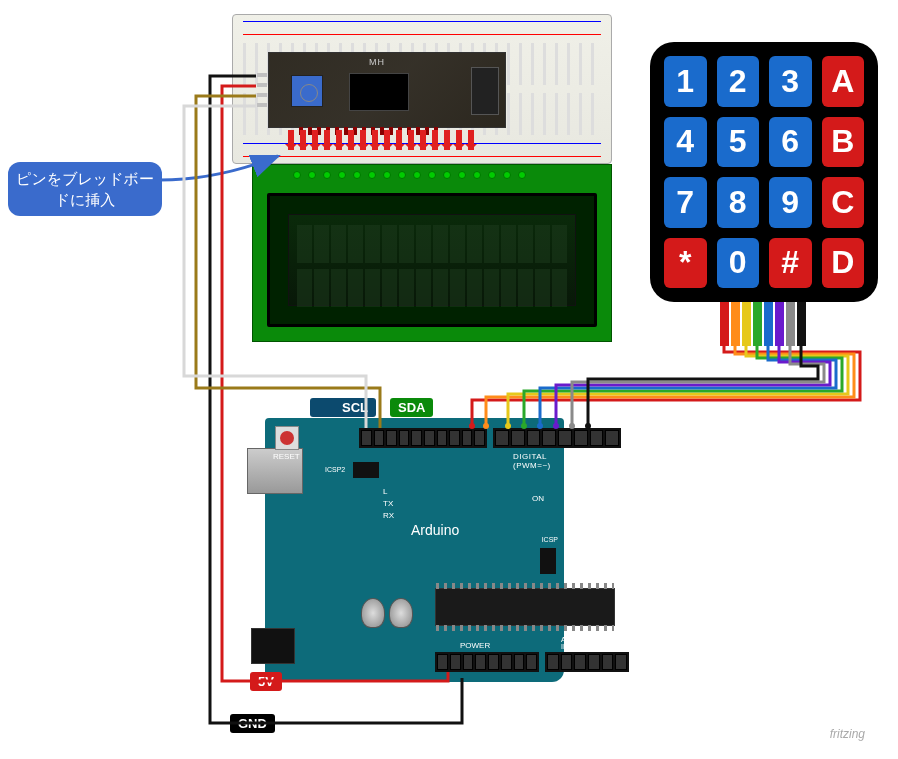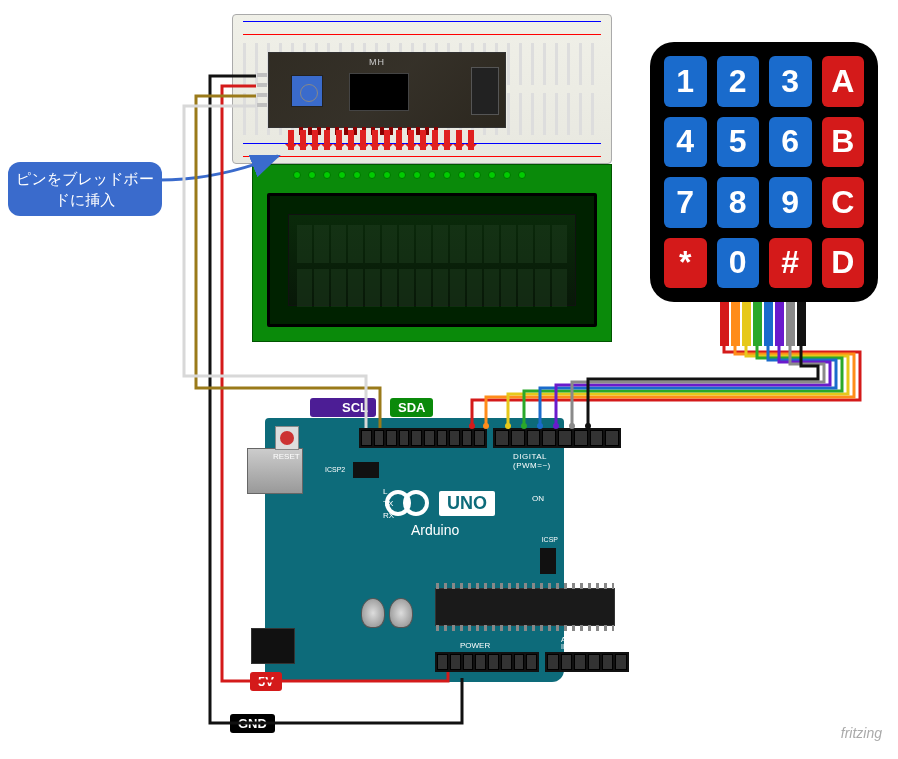--- a/index.html
+++ b/index.html
@@ -106,26 +106,26 @@
   .uno-analog-lbl { position:absolute; bottom:32px; left:296px; color:#fff; font-size:7px; }
   .uno-icsp { position:absolute; top: 44px; left: 88px; width:26px; height:16px; background:#111; }
   .uno-icsp-lbl { position:absolute; top:48px; left:60px; color:#fff; font-size:7px; }
   .uno-icsp2 { position:absolute; top:130px; right:8px; width:16px; height:26px; background:#111; }
   .uno-icsp2-lbl { position:absolute; top:118px; right:6px; color:#fff; font-size:7px; }
   .uno-leds-lbl { position:absolute; top:68px; left:118px; color:#fff; font-size:8px; line-height:12px; }
   .uno-on-lbl { position:absolute; top:76px; right:20px; color:#fff; font-size:8px; }
   
   
   .lbl { position:absolute; color:#fff; font-size:13px; font-weight:bold; padding:2px 8px; border-radius:3px; }
-  .lbl.scl { top:398px; left:310px; background:#4c1d95;padding-left:32px; }
+  .lbl.scl { top:398px; left:310px; background:#0c4a6e;padding-left:32px; }
   .lbl.sda { top:398px; left:390px; background:#0a8a0a; }
   .lbl.v5 { top:672px; left:250px; background:#d41a1a; }
   .lbl.gnd { top:714px; left:230px; background:#000; }
   
-  .credit { position:absolute; bottom:18px; right:16px; color:#aaa; font-size:14px; font-style:italic; }
+  .credit { position:absolute; bottom:18px; right:33px; color:#aaa; font-size:12px; font-style:italic; }
   svg.wires { position:absolute; top:0; left:0; width:898px; height:759px; pointer-events:none; }
 </style>
 </head>
 <body>
 
 <div class="breadboard">
   <div class="bb-rail top"></div>
   <div class="bb-strip top"></div>
   <div class="bb-strip bot"></div>
   <div class="bb-rail bot"></div>
@@ -289,27 +289,20 @@
   <div class="uno-reset"></div>
   <div class="uno-reset-lbl">RESET</div>
   <div class="uno-icsp"></div>
   <div class="uno-icsp-lbl">ICSP2</div>
   <div class="uno-icsp2"></div>
   <div class="uno-icsp2-lbl">ICSP</div>
   <div class="uno-leds-lbl" style="white-space:pre;">L
 TX
 RX</div>
   <div class="uno-on-lbl">ON</div>
-  <div class="uno-logo-row">
-    <div class="uno-inf">
-        <span></span>
-        <span style="margin-left:-8px;"></span>
-      </div>
-    <div class="uno-uno">UNO</div>
-  </div>
   <div class="uno-arduino">Arduino</div>
   <div class="uno-chip"></div>
   <div class="uno-caps">
       <div class="uno-cap"></div>
       <div class="uno-cap"></div>
     </div>
   <div class="uno-header top1" id="uh1">
       <div class="uno-socket"></div>
       <div class="uno-socket"></div>
       <div class="uno-socket"></div>

